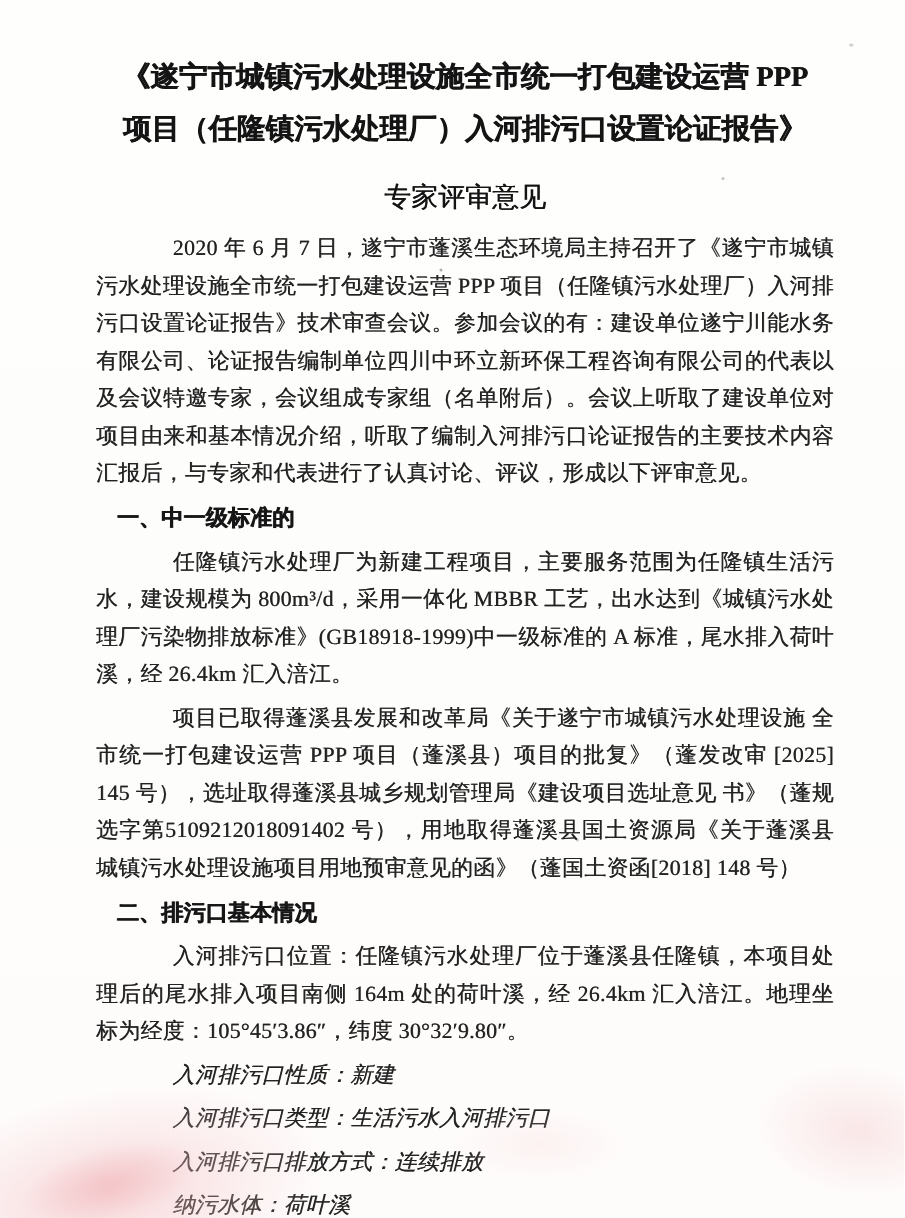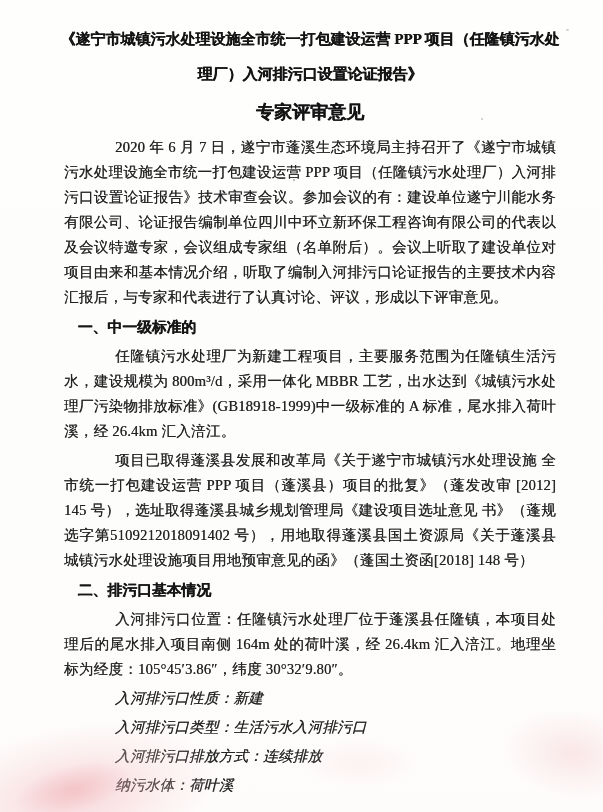--- a/index.html
+++ b/index.html
@@ -20,31 +20,31 @@
     overflow: hidden;
   }
   .content {
     position: absolute;
     left: 60px;
     top: 22px;
     width: 500px;
     text-align: justify;
   }
   .title {
-    font-size: 15px;
+    font-size: 19px;
     font-weight: bold;
     line-height: 35px;
     text-align: center;
     color: #141414;
     text-shadow: 0.4px 0 0 currentColor;
-    margin: 0;
+    margin: 12px;
   }
   .subtitle {
     font-size: 18px;
-    font-weight: bold;
+    font-weight: normal;
     line-height: 30px;
     text-align: center;
     color: #141414;
     text-shadow: 0.4px 0 0 currentColor;
     margin: 5px 0 8px 0;
   }
   .para {
     margin: 4px;
     font-size: 14.6px;
     line-height: 25px;
@@ -131,21 +131,21 @@
     <div class="title">《遂宁市城镇污水处理设施全市统一打包建设运营 PPP 项目（任隆镇污水处理厂）入河排污口设置论证报告》</div>
 
     <div class="subtitle">专家评审意见</div>
 
     <p class="para">2020 年 6 月 7 日，遂宁市蓬溪生态环境局主持召开了《遂宁市城镇污水处理设施全市统一打包建设运营 PPP 项目（任隆镇污水处理厂）入河排污口设置论证报告》技术审查会议。参加会议的有：建设单位遂宁川能水务有限公司、论证报告编制单位四川中环立新环保工程咨询有限公司的代表以及会议特邀专家，会议组成专家组（名单附后）。会议上听取了建设单位对项目由来和基本情况介绍，听取了编制入河排污口论证报告的主要技术内容汇报后，与专家和代表进行了认真讨论、评议，形成以下评审意见。</p>
 
     <div class="heading">一、中一级标准的</div>
 
     <p class="para">任隆镇污水处理厂为新建工程项目，主要服务范围为任隆镇生活污水，建设规模为 800m³/d，采用一体化 MBBR 工艺，出水达到《城镇污水处理厂污染物排放标准》(GB18918-1999)中一级标准的 A 标准，尾水排入荷叶溪，经 26.4km 汇入涪江。</p>
 
-    <p class="para">项目已取得蓬溪县发展和改革局《关于遂宁市城镇污水处理设施 全市统一打包建设运营 PPP 项目（蓬溪县）项目的批复》（蓬发改审 [2012] 145 号），选址取得蓬溪县城乡规划管理局《建设项目选址意见 书》（蓬规选字第5109212018091402 号），用地取得蓬溪县国土资源局《关于蓬溪县城镇污水处理设施项目用地预审意见的函》（蓬国土资函[2018] 148 号）</p>
+    <p class="para">项目已取得蓬溪县发展和改革局《关于遂宁市城镇污水处理设施 全市统一打包建设运营 PPP 项目（蓬溪县）项目的批复》（蓬发改审 [2025] 145 号），选址取得蓬溪县城乡规划管理局《建设项目选址意见 书》（蓬规选字第5109212018091402 号），用地取得蓬溪县国土资源局《关于蓬溪县城镇污水处理设施项目用地预审意见的函》（蓬国土资函[2018] 148 号）</p>
 
     <div class="heading">二、排污口基本情况</div>
 
     <p class="para">入河排污口位置：任隆镇污水处理厂位于蓬溪县任隆镇，本项目处理后的尾水排入项目南侧 164m 处的荷叶溪，经 26.4km 汇入涪江。地理坐标为经度：105°45′3.86″，纬度 30°32′9.80″。</p>
 
     <p class="para item">入河排污口性质：新建</p>
 
     <p class="para item">入河排污口类型：生活污水入河排污口</p>
 
     <p class="para item">入河排污口排放方式：连续排放</p>

